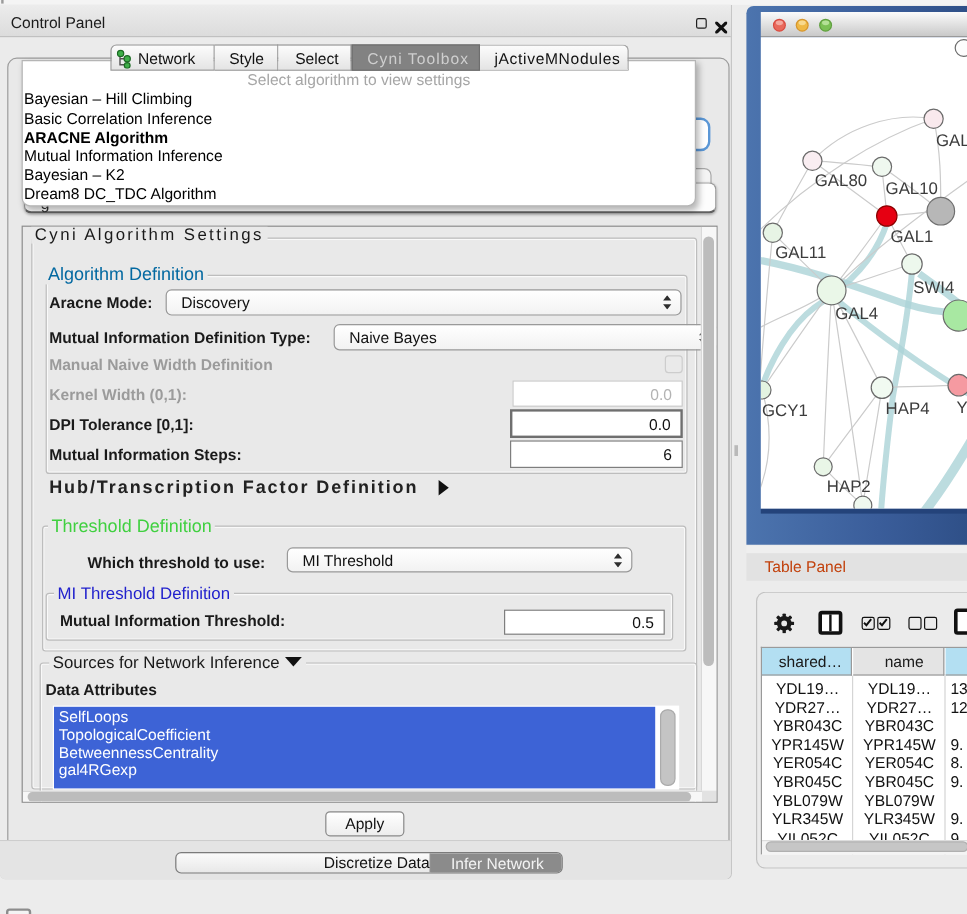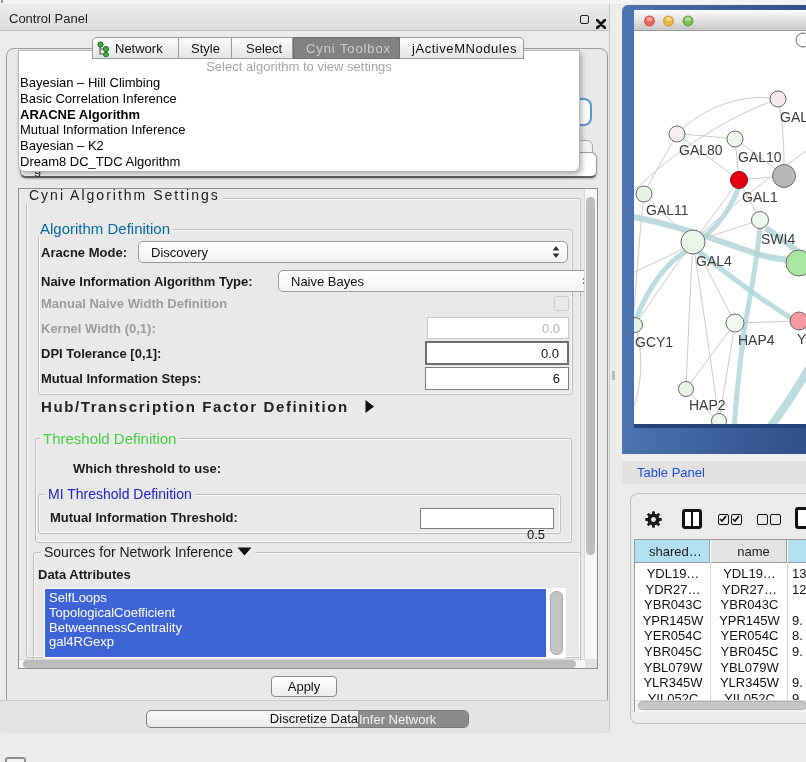--- a/index.html
+++ b/index.html
@@ -68,21 +68,21 @@
     <div class="gcap" style="left:18px;top:31px;font-size:15px;color:#0369a1;">Algorithm Definition</div>
 
     <div class="lbl abs" style="left:22px;top:56px;">Aracne Mode:</div>
     <div class="combo abs" style="left:119px;top:52px;width:430px;height:22px;">
         <span style="position:absolute;left:12px;top:3px;">Discovery</span>
       <svg class="ar" width="8" height="12" viewBox="0 0 8 12">
           <path d="M4 0 L7.4 4.4 L0.6 4.4 Z M4 12 L7.4 7.6 L0.6 7.6 Z" fill="#2e2e2e"></path>
         </svg>
       </div>
 
-    <div class="lbl abs" style="left:22px;top:85px;">Naive Information Algorithm Type:</div>
+    <div class="lbl abs" style="left:22px;top:85px;">Mutual Information Definition Type:</div>
     <div class="combo abs" style="left:259px;top:81px;width:320px;height:22px;">
         <span style="position:absolute;left:12px;top:3px;">Naive Bayes</span>
       <svg class="ar" width="8" height="12" viewBox="0 0 8 12">
           <path d="M4 0 L7.4 4.4 L0.6 4.4 Z M4 12 L7.4 7.6 L0.6 7.6 Z" fill="#2e2e2e"></path>
         </svg>
       </div>
 
     <div class="glbl abs" style="left:22px;top:107px;">Manual Naive Width Definition</div>
     <div class="abs" style="left:535px;top:107px;width:15px;height:15px;background:#eaeaea;border:1px solid #cdcdcd;border-radius:3px;"></div>
 
@@ -97,26 +97,32 @@
 
     <div class="abs" style="left:22px;top:209px;font-size:15px;font-weight:bold;letter-spacing:1.6px;color:#222;">Hub/Transcription Factor Definition</div>
     <svg class="abs" style="left:345px;top:210px;" width="11" height="15" viewBox="0 0 11 15">
         <path d="M1.5 1 L10 7.5 L1.5 14 Z" fill="#111"></path>
       </svg>
 
     <div class="gbox" style="left:16px;top:249px;width:537px;height:105px;"></div>
     <div class="gcap" style="left:21px;top:241px;font-size:15px;color:#40d040;">Threshold Definition</div>
 
     <div class="lbl abs" style="left:54px;top:272px;">Which threshold to use:</div>
+    <div class="combo abs" style="left:220px;top:267px;width:288px;height:21px;">
+        <span style="position:absolute;left:12px;top:3px;">MI Threshold</span>
+      <svg class="ar" width="8" height="12" viewBox="0 0 8 12">
+          <path d="M4 0 L7.4 4.4 L0.6 4.4 Z M4 12 L7.4 7.6 L0.6 7.6 Z" fill="#2e2e2e"></path>
+        </svg>
+      </div>
 
     <div class="gbox" style="left:19px;top:305px;width:523px;height:40px;"></div>
     <div class="gcap" style="left:26px;top:297px;font-size:14px;color:#2121cd;">MI Threshold Definition</div>
 
     <div class="lbl abs" style="left:31px;top:321px;">Mutual Information Threshold:</div>
-    <div class="fld abs" style="left:401px;top:319px;width:134px;height:21px;border:1px solid #7e7e7e;padding:18px 8px 0 0;">0.5</div>
+    <div class="fld abs" style="left:401px;top:319px;width:134px;height:21px;border:1px solid #7e7e7e;padding:2px 8px 0 0;">0.5</div>
 
     <div class="gbox" style="left:14px;top:363px;width:548px;height:120px;"></div>
     <div class="gcap" style="left:22px;top:355px;font-size:14px;color:#1a1a1a;font-weight:normal;">Sources for Network Inference
       <svg width="15" height="9" viewBox="0 0 15 9" style="vertical-align:1px;">
           <path d="M0.5 0.5 L14.5 0.5 L7.5 8.5 Z" fill="#111"></path>
         </svg></div>
 
     <div class="lbl abs" style="left:19px;top:378px;">Data Attributes</div>
 
     <div class="abs" style="left:25px;top:399px;width:522px;height:70px;background:#fff;overflow:hidden;">
@@ -132,21 +138,21 @@
     <div class="abs" style="left:4px;top:471px;width:553px;height:8px;background:#bcbcbc;border-radius:4px;"></div>
     <div class="abs" style="left:566px;top:470px;width:14px;height:11px;background:#e2e2e2;"></div>
   </div>
 
   <div class="abs" style="left:271px;top:672px;width:66px;height:21px;background:linear-gradient(#ffffff,#ededed);border:1px solid #8a8a8a;border-radius:4px;text-align:center;font-size:13px;color:#111;padding-top:2px;">Apply</div>
 
   <div class="abs" style="left:0;top:696px;width:609px;height:33px;background:#e4e4e4;border-top:1px solid #cdcdcd;border-radius:0 0 5px 5px;"></div>
   <div class="abs" style="left:146px;top:706px;width:323px;height:18px;border:1px solid #7b7b7b;border-radius:5px;background:linear-gradient(#fbfbfb,#e8e8e8);overflow:hidden;">
     <div class="abs" style="left:0;top:0;width:92px;height:16px;border-right:1px solid #7b7b7b;text-align:center;font-size:13px;line-height:16px;color:#111;margin-top:20px;">Impute Data</div>
     <div class="abs" style="left:92px;top:0;width:120px;height:16px;border-right:1px solid #7b7b7b;text-align:right;font-size:13px;line-height:16px;color:#111;">Discretize Data</div>
-    <div class="abs" style="left:212px;top:0;width:111px;height:18px;background:#8b8b8b;text-align:left;font-size:13px;line-height:17px;color:#f3f3f3;">Infer Network</div>
+    <div class="abs" style="left:212px;top:0;width:111px;height:18px;background:#8b8b8b;text-align:center;font-size:13px;line-height:17px;color:#f3f3f3;">Infer Network</div>
   </div>
 </div>
 
 <div class="abs" style="z-index:20;left:18px;top:50px;width:562px;height:122px;background:#fff;border:1px solid #b5b5b5;border-radius:0 0 7px 7px;box-shadow:2px 3px 5px rgba(0,0,0,.28);"></div>
 <div class="abs" style="z-index:21;left:18px;top:59px;width:562px;text-align:center;font-size:13px;color:#a6a6a6;">Select algorithm to view settings</div>
 <div class="abs" style="z-index:21;left:20px;top:75px;font-size:13px;color:#000;line-height:15.8px;">Bayesian – Hill Climbing<br>Basic Correlation Inference<br><b>ARACNE Algorithm</b><br>Mutual Information Inference<br>Bayesian – K2<br>Dream8 DC_TDC Algorithm</div>
 
 <div class="abs" style="left:612px;top:371px;width:3px;height:9px;background:#b9b9b9;"></div>
 
 <div class="abs" style="left:5px;top:757px;width:21px;height:10px;background:#f4f4f4;border:2px solid #8d8d8d;border-radius:3px;"></div>
@@ -234,21 +240,21 @@
         <text x="55" y="379">HAP2</text>
       </g>
     </svg>
   </div>
 
   <div class="abs" style="left:12px;top:419px;width:172px;height:4px;background:#24437a;"></div>
 </div>
 
 <div class="abs" style="left:622px;top:455px;width:184px;height:6px;background:#efefef;"></div>
 <div class="abs" style="left:622px;top:461px;width:184px;height:23px;background:#e2e2e2;"></div>
-<div class="abs" style="left:637px;top:465px;font-size:13px;color:#1d4ed8;">Table Panel</div>
+<div class="abs" style="left:637px;top:465px;font-size:13px;color:#c2410c;">Table Panel</div>
 
 <div class="abs" style="left:630px;top:493px;width:176px;height:231px;background:#ebebeb;border:1.5px solid #c2c2c2;border-right:none;border-radius:8px 0 0 8px;"></div>
 
 <svg class="abs" style="left:645px;top:511px;" width="17" height="17" viewBox="0 0 17 17">
   <g fill="#1a1a1a">
       <circle cx="8.5" cy="8.5" r="6.1"></circle>
   <g>
         <rect x="7.1" y="0.2" width="2.8" height="3.4" rx="0.7"></rect>
         <rect x="7.1" y="13.4" width="2.8" height="3.4" rx="0.7"></rect>
       </g>

